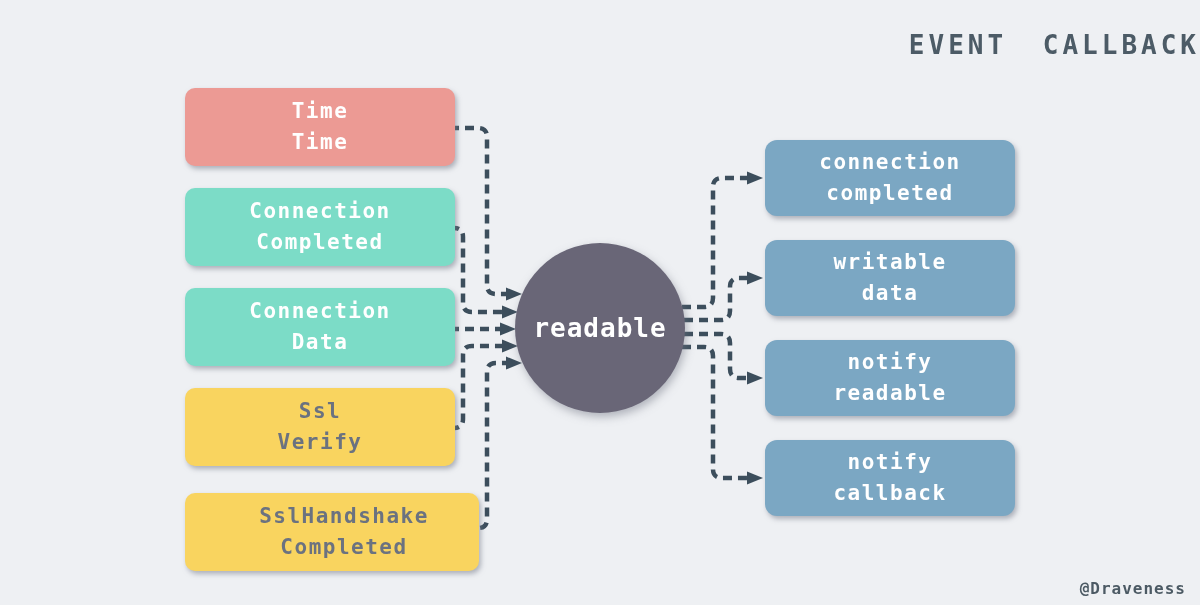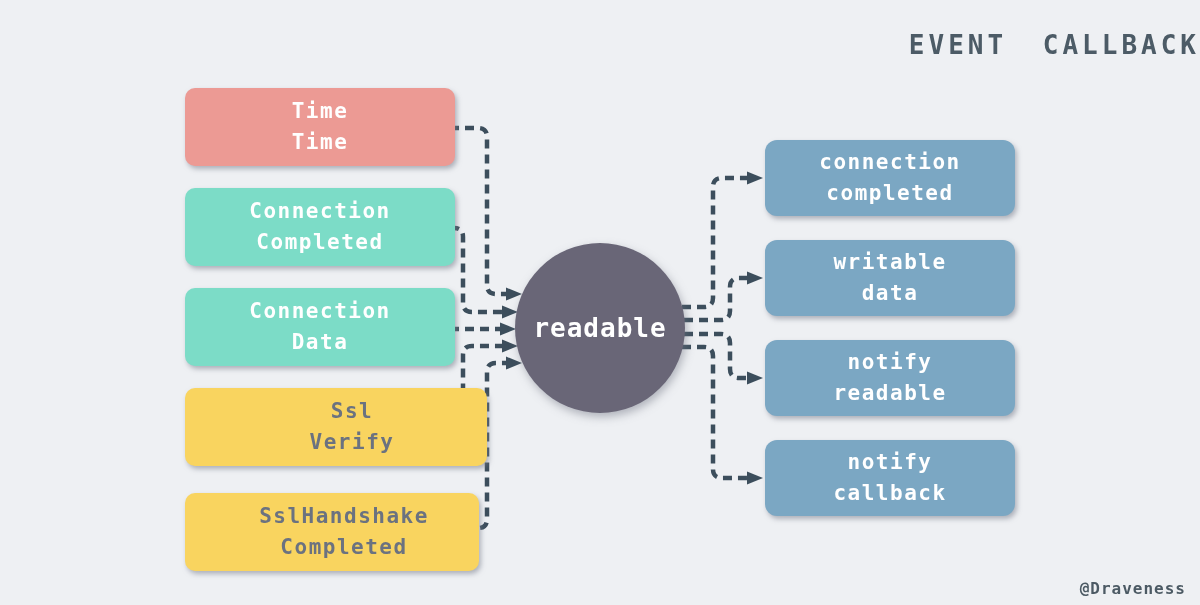--- a/index.html
+++ b/index.html
@@ -30,21 +30,21 @@
     letter-spacing: 1.5px; line-height: 31px;
     box-shadow: 2px 3px 5px rgba(120,126,140,0.55);
     text-align: center;
   }
   .node span { display: block; }
 
   .lbox { left: 185px; width: 270px; height: 78px; }
   .l0 { top: 88px; }
   .l1 { top: 188px; }
   .l2 { top: 288px; }
-  .l3 { top: 388px; padding-left: 32px; }
+  .l3 { top: 388px; }
   .l4 { top: 493px; padding-left: 24px; }
 
   .rbox { left: 765px; width: 250px; height: 76px; border-radius: 12px; }
   .r0 { top: 140px; }
   .r1 { top: 240px; }
   .r2 { top: 340px; }
   .r3 { top: 440px; }
 
   .circle {
     left: 515px; top: 243px; width: 170px; height: 170px;

